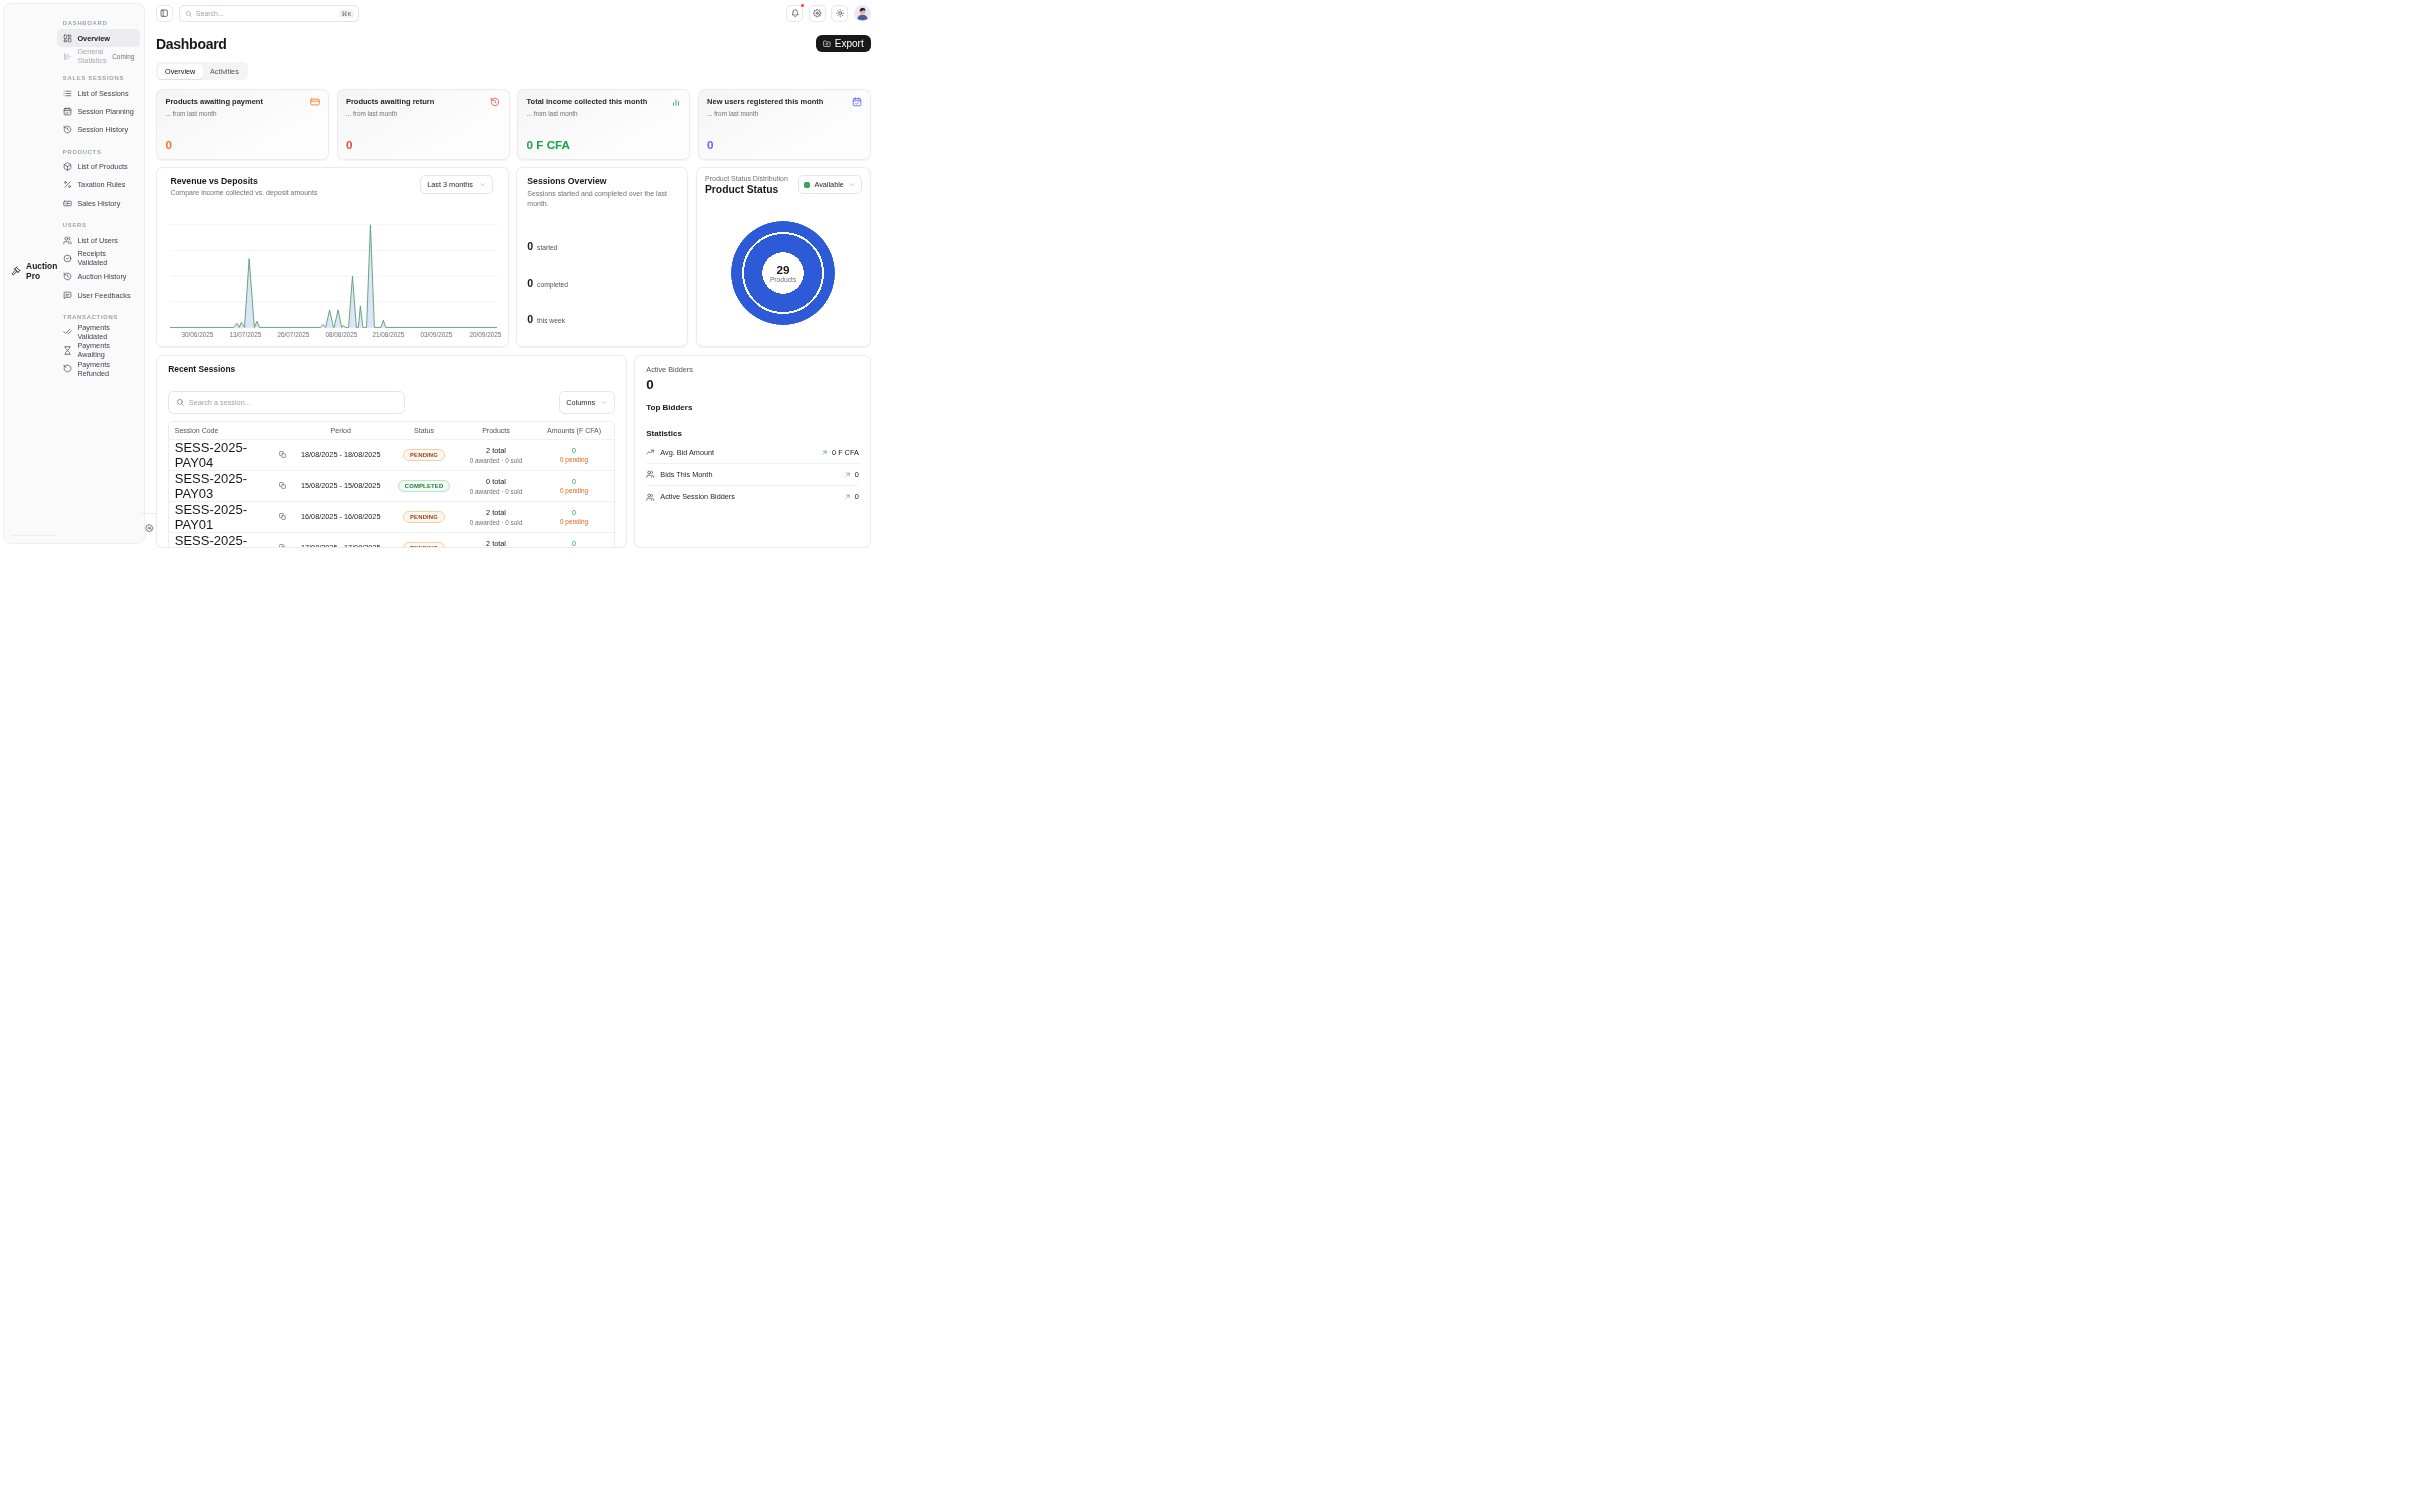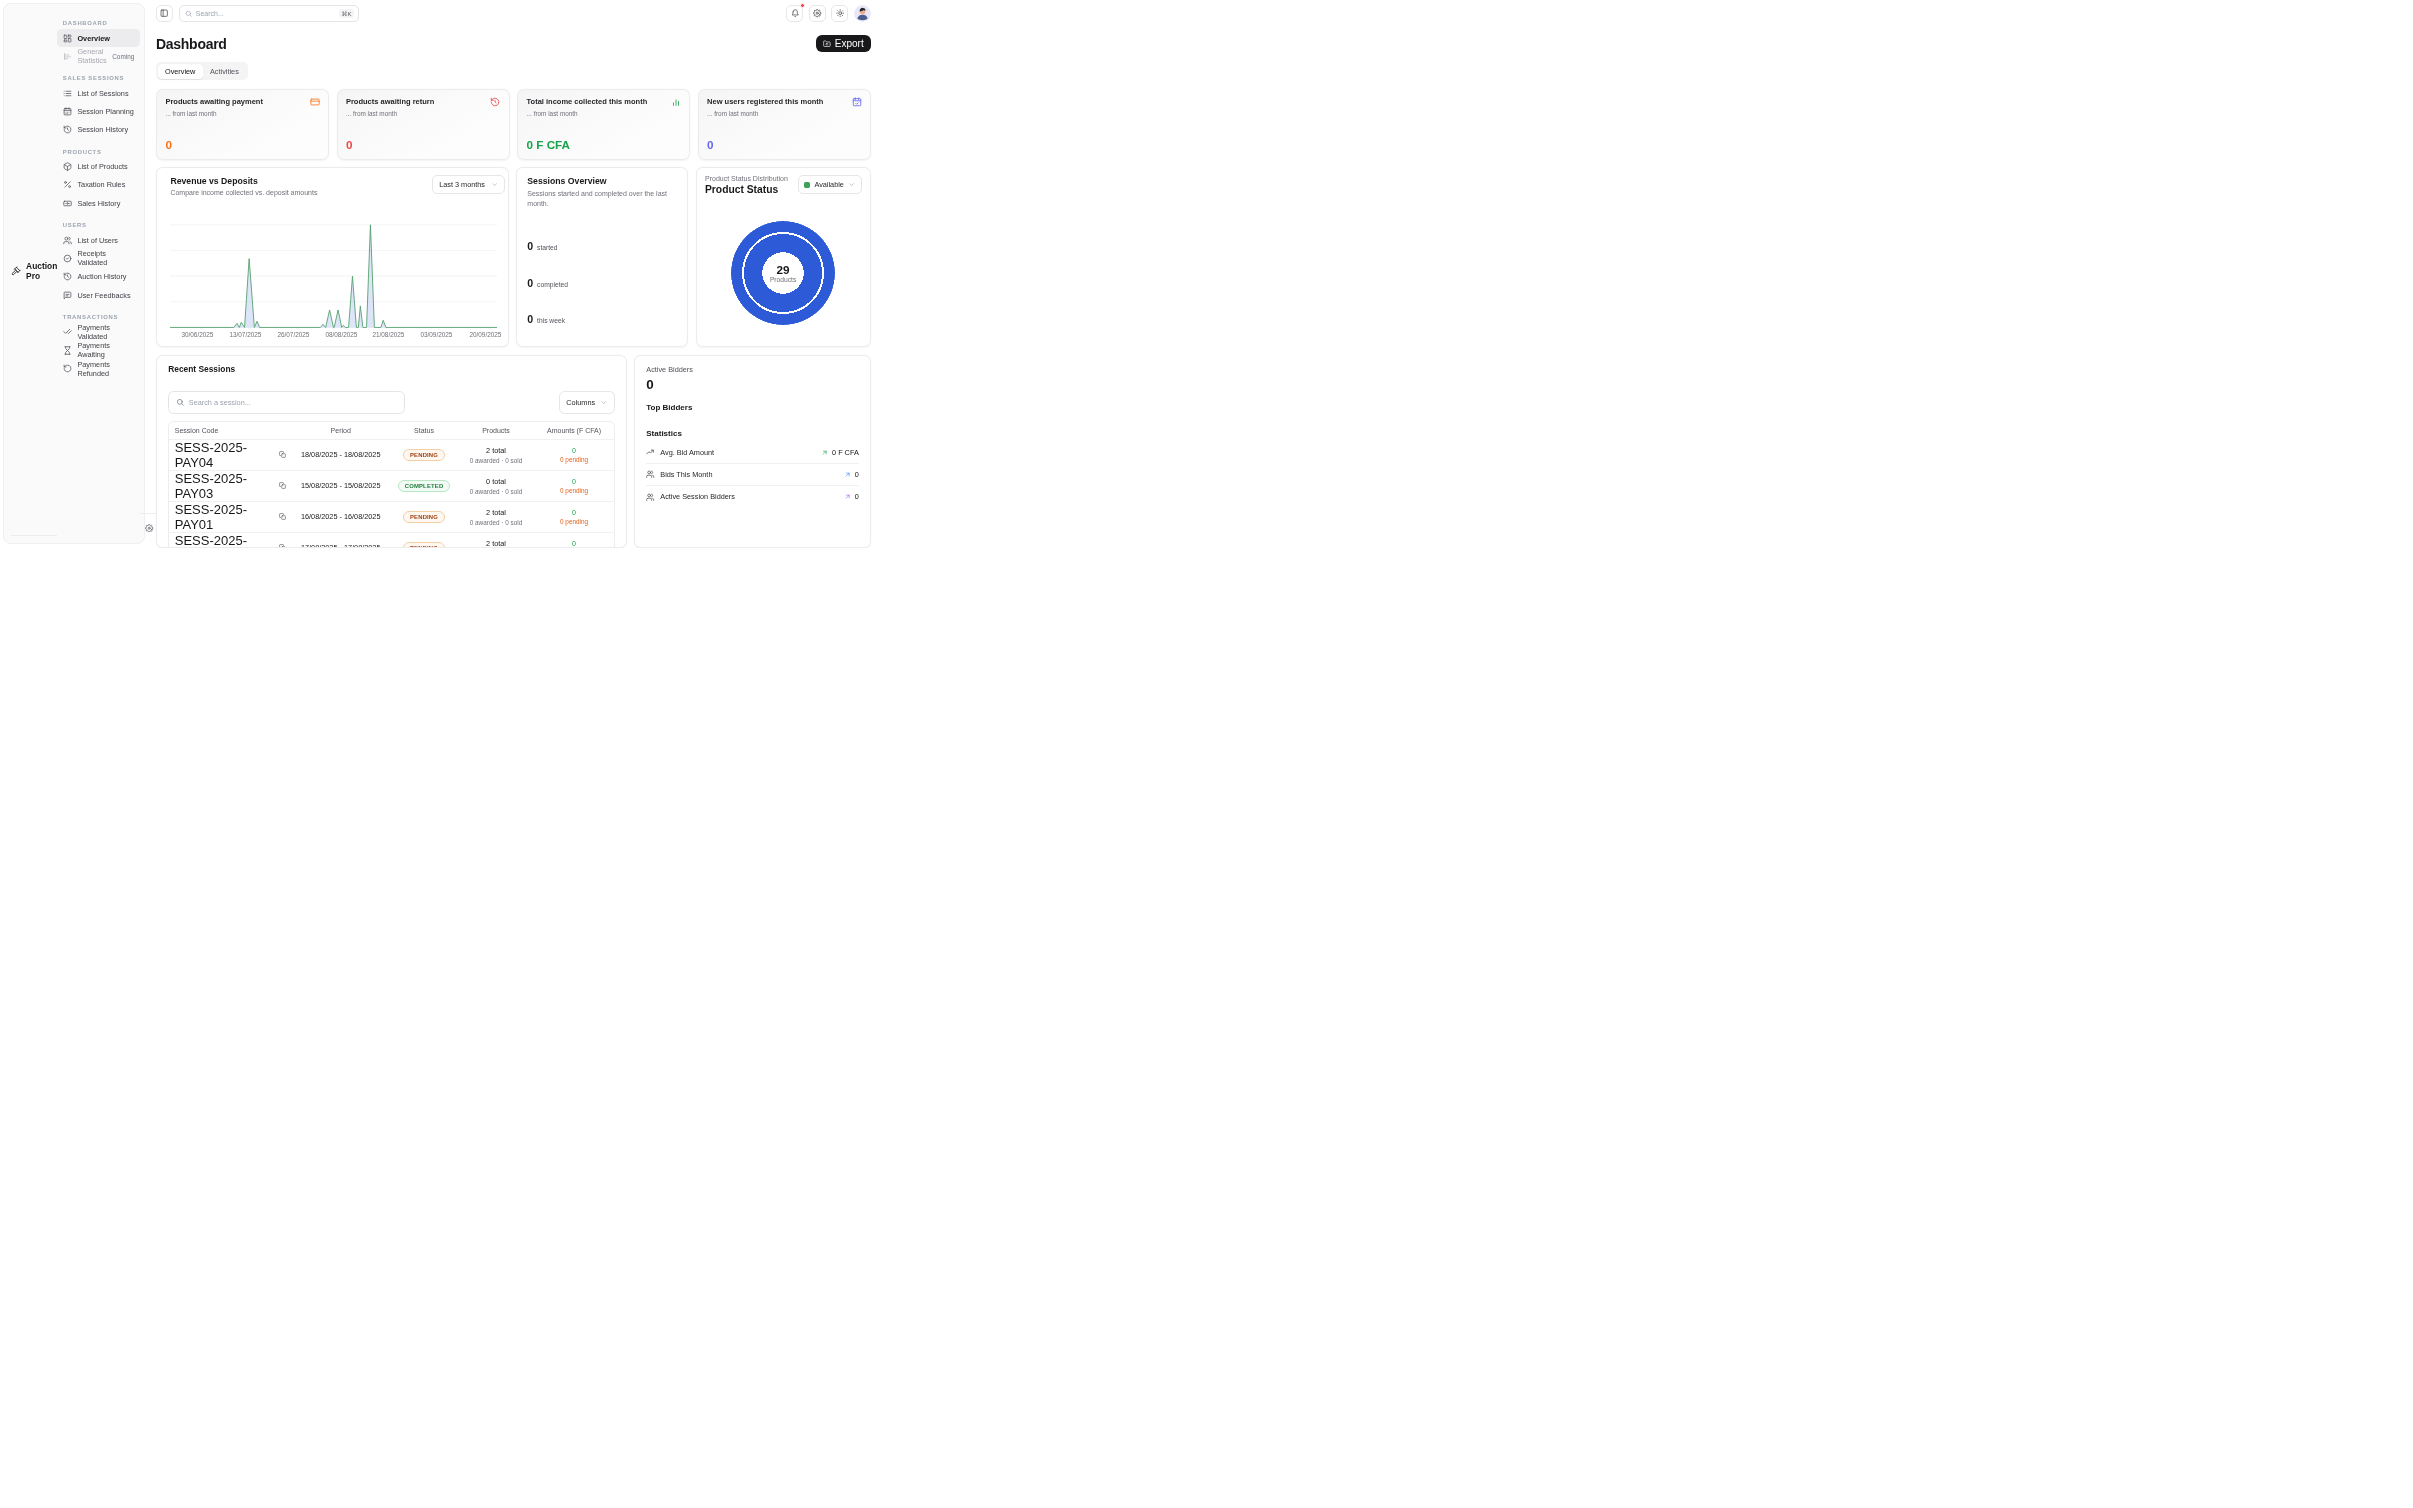--- a/index.html
+++ b/index.html
@@ -58,21 +58,21 @@
   .stat-icon svg { width:10px; height:10px; }
   .stat-sub { font-size:6.4px; color:#71717a; margin-top:2.8px; }
   .stat-value { margin-top:auto; font-size:11.7px; font-weight:700; }
 
   
   .row2 { display:flex; gap:7.3px; margin-top:7.3px; height:180px; }
   .panel { background:#fff; border:0.6px solid #ececee; border-radius:6.7px; box-shadow:0 0.6px 1.7px rgba(16,16,20,.05); position:relative; }
   .rev-card { width:353px; padding:8.4px 12.3px 0 13.4px; }
   .panel-title { font-size:8.7px; font-weight:600; }
   .panel-sub { font-size:7px; color:#71717a; margin-top:2.2px; }
-  .range-btn { position:absolute; top:7.3px; right:3px; height:19px; border:0.6px solid #e6e6e9; background:#fff; border-radius:5px; padding:0 6.1px; display:flex; align-items:center; gap:5.6px; font-size:7.3px; color:#27272a; cursor:pointer; font-family:inherit; }
+  .range-btn { position:absolute; top:7.3px; right:15px; height:19px; border:0.6px solid #e6e6e9; background:#fff; border-radius:5px; padding:0 6.1px; display:flex; align-items:center; gap:5.6px; font-size:7.3px; color:#27272a; cursor:pointer; font-family:inherit; }
   .range-btn svg, .legend-btn svg, .cols-btn svg { width:7.3px; height:7.3px; color:#9ca3af; }
   .chart { position:absolute; left:13.4px; top:54px; width:327px; height:106px; }
   .ticks { position:absolute; left:13.4px; top:163px; width:327px; height:9px; }
   .ticks span { position:absolute; transform:translateX(-50%); font-size:6.4px; color:#71717a; white-space:nowrap; }
 
   .sess-card { width:172px; padding:8.4px 10px; }
   .so-stats { margin-top:31px; }
   .so-stat { margin-bottom:24.6px; display:flex; align-items:baseline; gap:3.9px; }
   .so-val { font-size:10.6px; font-weight:700; }
   .so-lbl { font-size:6.7px; color:#52525b; }

